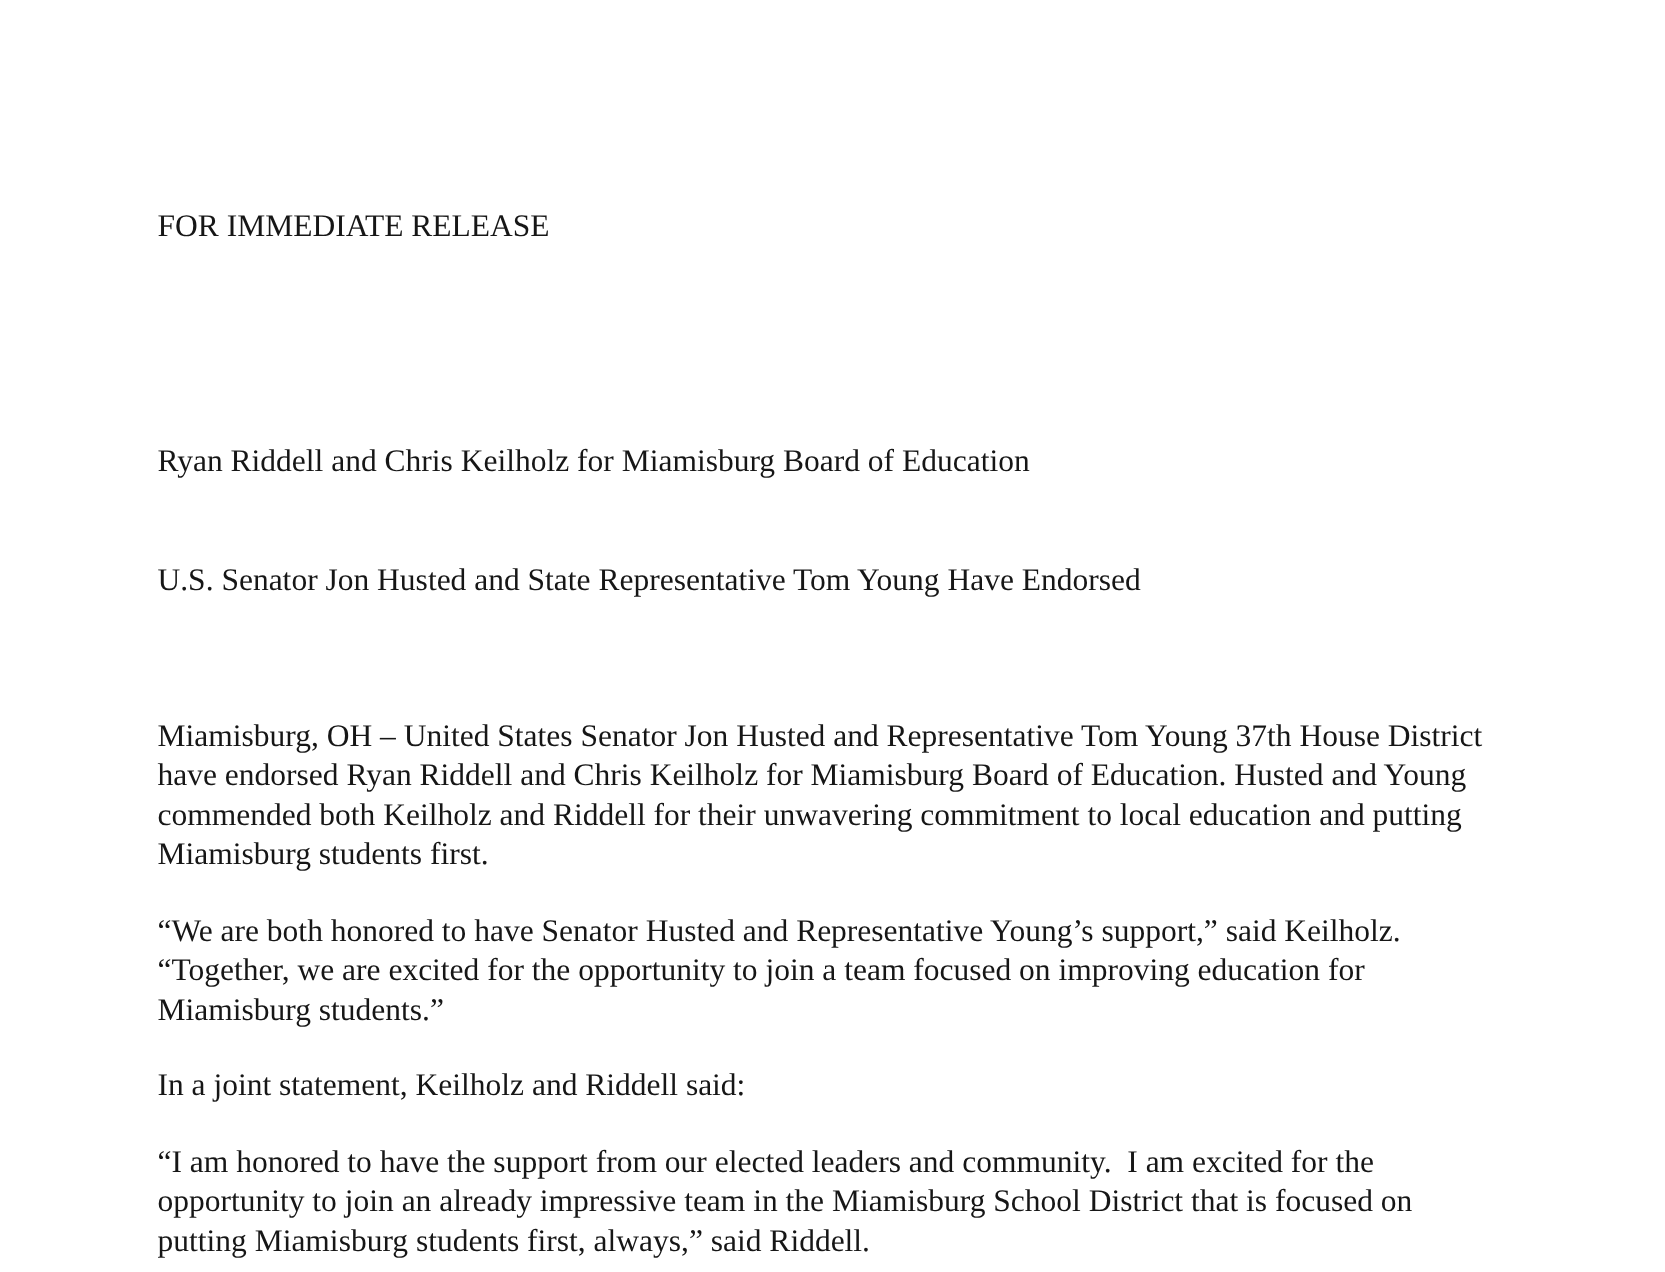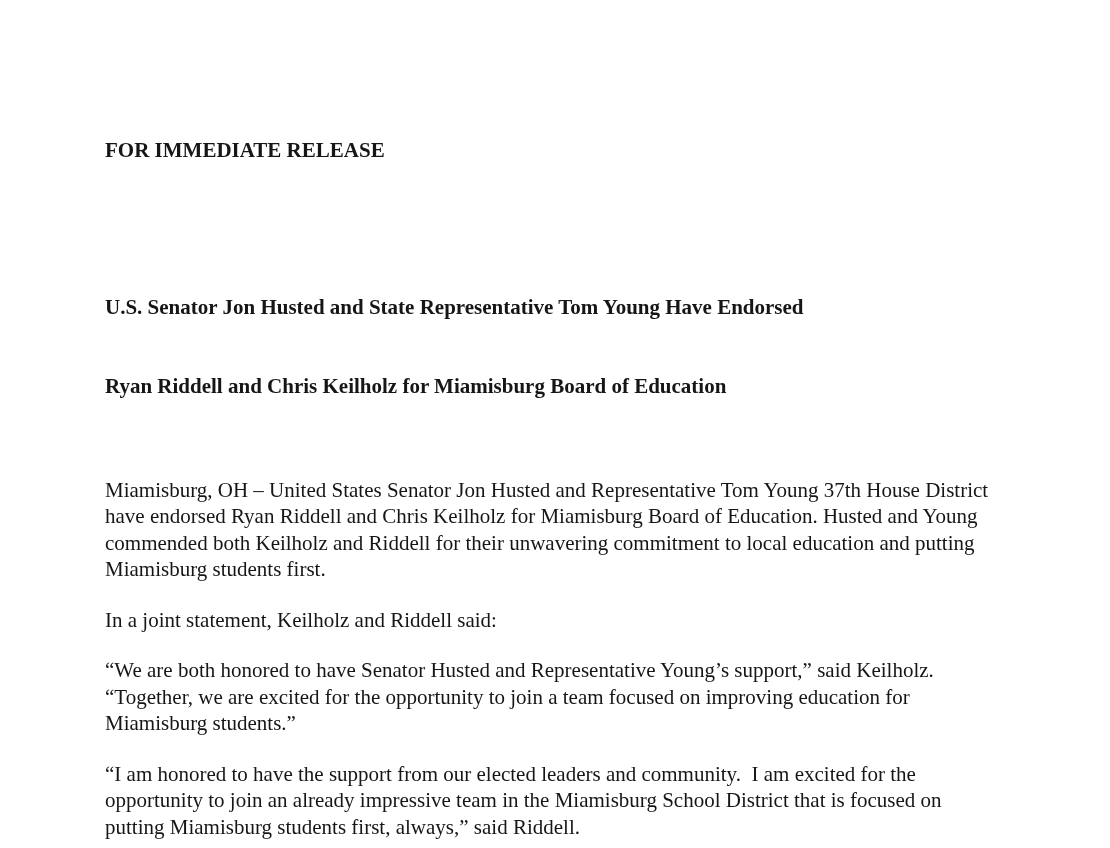--- a/index.html
+++ b/index.html
@@ -21,39 +21,39 @@
     height: 848px;
   }
   .block {
     width: 888px;
     margin: 0 0 24px 0;
     font-size: 21px;
     line-height: 26.5px;
     white-space: pre-wrap;
   }
   .bold {
-    font-weight: bold;
+    font-weight: normal;
   }
   p { margin: 0 0 24px 0; }
 </style>
 </head>
 <body>
 
 <div class="page">
 
   <div class="block">
     <div class="bold">FOR IMMEDIATE RELEASE</div>
   </div>
 
   <div class="block bold">
+    <div>Ryan Riddell and Chris Keilholz for Miamisburg Board of Education</div>
     <div>U.S. Senator Jon Husted and State Representative Tom Young Have Endorsed</div>
-    <div>Ryan Riddell and Chris Keilholz for Miamisburg Board of Education</div>
   </div>
 
   <p class="block">Miamisburg, OH – United States Senator Jon Husted and Representative Tom Young 37th House District have endorsed Ryan Riddell and Chris Keilholz for Miamisburg Board of Education. Husted and Young commended both Keilholz and Riddell for their unwavering commitment to local education and putting Miamisburg students first.</p>
 
+  <p class="block">“We are both honored to have Senator Husted and Representative Young’s support,” said Keilholz.  “Together, we are excited for the opportunity to join a team focused on improving education for Miamisburg students.”</p>
+
   <p class="block">In a joint statement, Keilholz and Riddell said:</p>
-
-  <p class="block">“We are both honored to have Senator Husted and Representative Young’s support,” said Keilholz.  “Together, we are excited for the opportunity to join a team focused on improving education for Miamisburg students.”</p>
 
   <p class="block">“I am honored to have the support from our elected leaders and community.  I am excited for the opportunity to join an already impressive team in the Miamisburg School District that is focused on putting Miamisburg students first, always,” said Riddell.</p>
 
 </div>
 
 </body></html>

